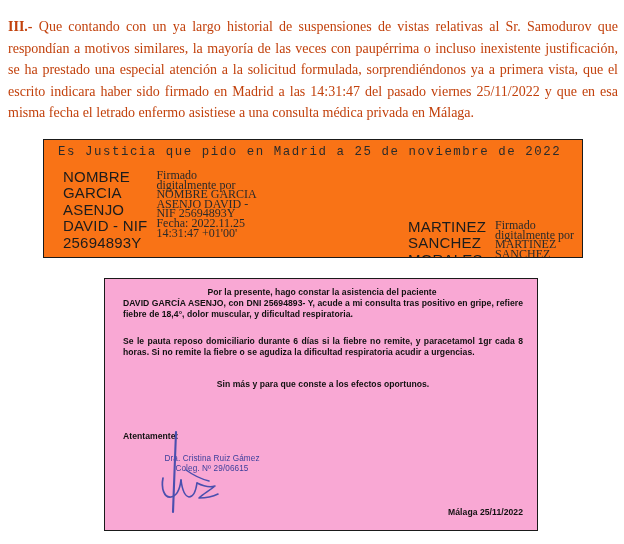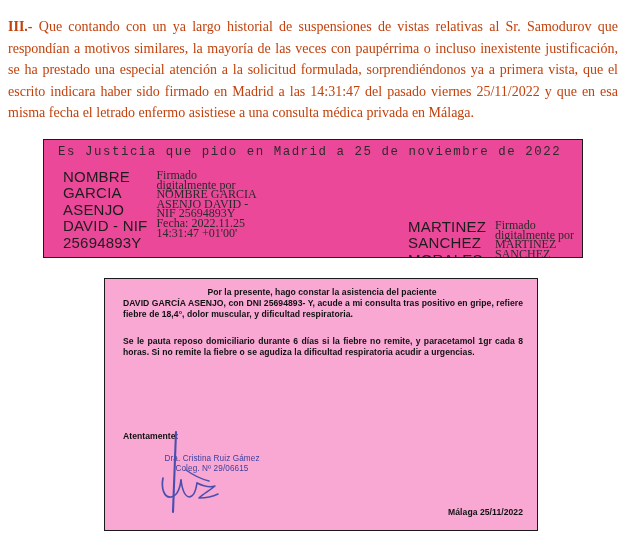--- a/index.html
+++ b/index.html
@@ -36,21 +36,21 @@
   }
 
   
   #signature-box {
     position: absolute;
     left: 43px;
     top: 139px;
     width: 540px;
     height: 119px;
     border: 1.6px solid #1a1a1a;
-    background: #ec4899;
+    background: #f97316;
     overflow: hidden;
     box-sizing: border-box;
   }
   #justicia-line {
     position: absolute;
     left: 14px;
     top: 5px;
     font-family: "Liberation Mono", "DejaVu Sans Mono", monospace;
     font-size: 12.4px;
     letter-spacing: 1.55px;
@@ -229,20 +229,21 @@
 
 <div id="medical-certificate">
   <div class="cert-inner">
 
     <div class="cert-para" id="cert-heading">Por la presente, hago constar la asistencia del paciente</div>
 
     <div class="cert-para" id="cert-body-1"> DAVID GARCÍA ASENJO, con DNI 25694893- Y, acude a mi consulta tras positivo en gripe, refiere fiebre de 18,4°, dolor muscular, y dificultad respiratoria.</div>
 
     <div class="cert-para" id="cert-body-2">Se le pauta reposo domiciliario durante 6 días si la fiebre no remite, y paracetamol 1gr cada 8 horas. Si no remite la fiebre o se agudiza la dificultad respiratoria acudir a urgencias.</div>
 
+    <div class="cert-para" id="cert-closing">Sin más y para que conste a los efectos oportunos.</div>
 
     <div class="cert-para" id="cert-regards">Atentamente:</div>
 
     <div id="doctor-signature">
       <div id="doctor-name-lines">Dra. Cristina Ruiz Gámez
 Coleg. Nº 29/06615</div>
       <svg id="signature-scribble" viewBox="0 0 120 100">
         <g fill="none" stroke="#4a4fae" stroke-linecap="round" stroke-linejoin="round">
           <path d="M31 6 C30 30, 29 56, 28 86" stroke-width="2.1"></path>
           <path d="M18 52 C16 62, 19 72, 26 71 C32 70, 35 62, 36 54" stroke-width="1.7"></path>

